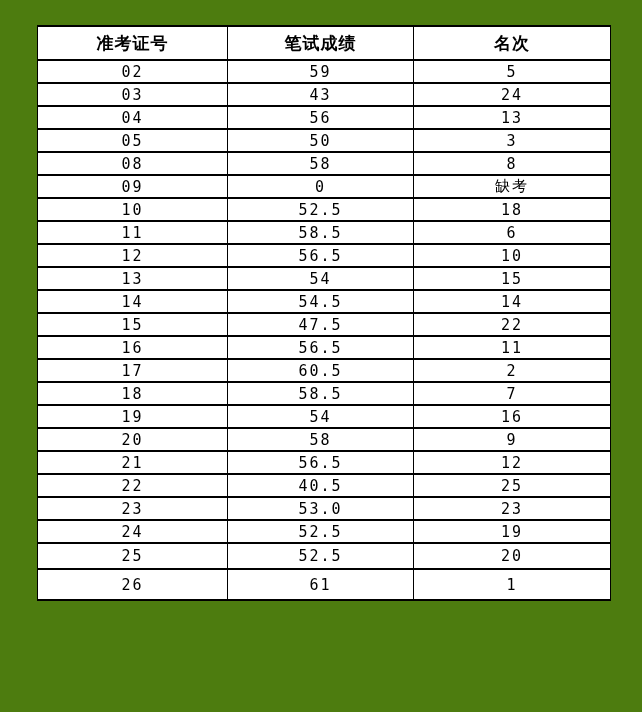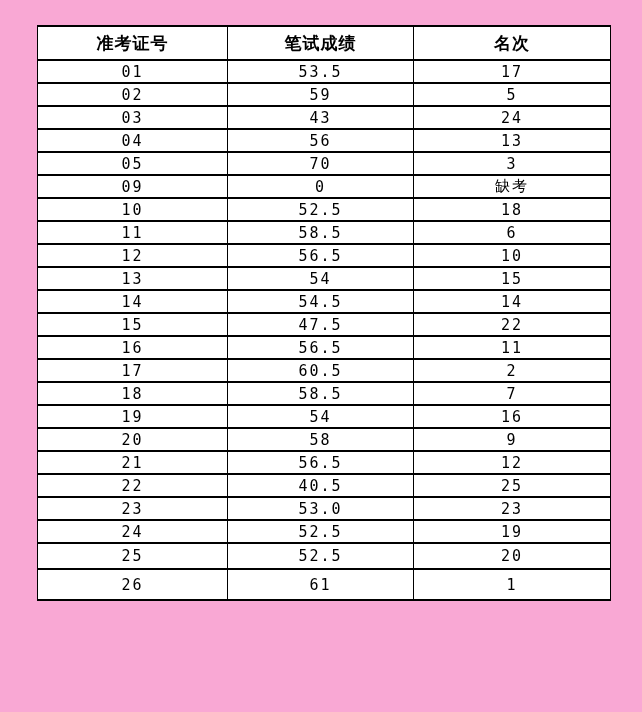--- a/index.html
+++ b/index.html
@@ -7,21 +7,21 @@
     padding: 0;
     background: #ffffff;
     width: 642px;
     height: 712px;
     font-family: "DejaVu Sans", sans-serif;
   }
   .page {
     position: relative;
     width: 642px;
     height: 712px;
-    background: #f9a8d4;
+    background: #4d7c0f;
     overflow: hidden;
   }
   table.score-table {
     position: absolute;
     left: 37px;
     top: 25px;
     width: 573px;
     border-collapse: collapse;
     table-layout: fixed;
     background: #ffffff;
@@ -71,43 +71,43 @@
     </colgroup>
     <thead>
       <tr>
         <th>准考证号</th>
         <th>笔试成绩</th>
         <th>名次</th>
       </tr>
     </thead>
     <tbody>
         <tr>
-          <td>01</td>
-          <td>53.5</td>
-          <td>17</td>
-        </tr>
-        <tr>
           <td>02</td>
           <td>59</td>
           <td>5</td>
         </tr>
         <tr>
           <td>03</td>
           <td>43</td>
           <td>24</td>
         </tr>
         <tr>
           <td>04</td>
           <td>56</td>
           <td>13</td>
         </tr>
         <tr>
           <td>05</td>
-          <td>70</td>
+          <td>50</td>
           <td>3</td>
+        </tr>
+        <tr>
+          <td>08</td>
+          <td>58</td>
+          <td>8</td>
         </tr>
         <tr>
           <td>09</td>
           <td>0</td>
           <td>缺考</td>
         </tr>
         <tr>
           <td>10</td>
           <td>52.5</td>
           <td>18</td>

